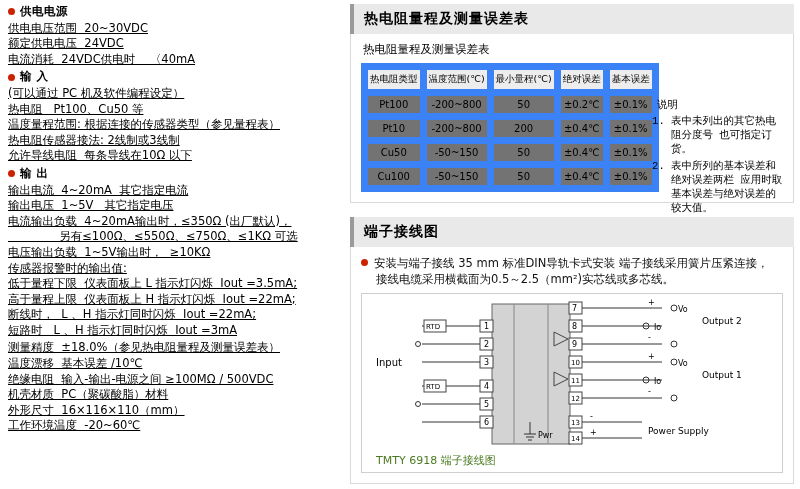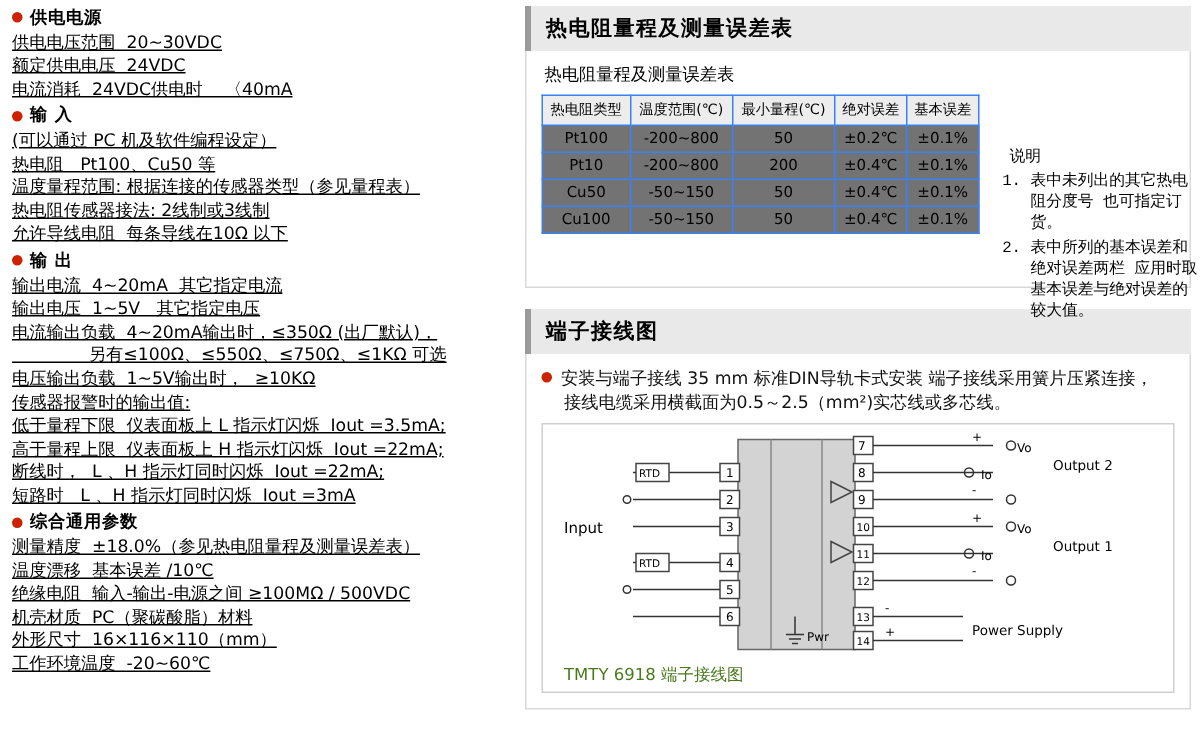--- a/index.html
+++ b/index.html
@@ -46,32 +46,32 @@
     background:#fff;
   }
   .sub-cap{font-size:11.5px;margin:0 0 6px 2px;color:#000;}
 
   table.rt{
     border-collapse:collapse;
     font-size:10px;
     width:292px;
   }
   table.rt th, table.rt td{
-    border:1px solid #3b82f6;
+    border:7px solid #3b82f6;
     padding:3px 2px;
     text-align:center;
     white-space:nowrap;
     color:#000;
     margin-top:15px;
   }
   table.rt th{background:#ededed;font-weight:normal;font-size:9.5px;}
   table.rt td{background:#737373;font-size:10px;}
 
   .notes{
-    position:absolute;left:312px;top:34px;width:128px;
+    position:absolute;left:296px;top:34px;width:128px;
     font-size:10.5px;line-height:14px;color:#000;
   }
   .notes .nh{margin-bottom:3px;}
   .notes ol{margin:0;padding-left:14px;font-family:Liberation Mono, monospace;}
   .notes li{margin-bottom:3px;}
 
   .tbl-wrap{position:relative;min-height:118px;}
 
   
   .term-lead{
@@ -132,24 +132,20 @@
       <div class="line">              另有≤100Ω、≤550Ω、≤750Ω、≤1KΩ 可选</div>
       <div class="line">电压输出负载  1~5V输出时，  ≥10KΩ</div>
       <div class="line">传感器报警时的输出值:</div>
       <div class="line">低于量程下限  仪表面板上 L 指示灯闪烁  Iout =3.5mA;</div>
       <div class="line">高于量程上限  仪表面板上 H 指示灯闪烁  Iout =22mA;</div>
       <div class="line">断线时，  L 、H 指示灯同时闪烁  Iout =22mA;</div>
       <div class="line">短路时   L 、H 指示灯同时闪烁  Iout =3mA</div>
     </div>
 
     <div class="blk">
-      <div class="sec-head">
-        <span class="bullet"></span>
-        <span class="sec-title">综合通用参数</span>
-      </div>
       <div class="line">测量精度  ±18.0%（参见热电阻量程及测量误差表）</div>
       <div class="line">温度漂移  基本误差 /10℃</div>
       <div class="line">绝缘电阻  输入-输出-电源之间 ≥100MΩ / 500VDC</div>
       <div class="line">机壳材质  PC（聚碳酸脂）材料</div>
       <div class="line">外形尺寸  16×116×110（mm）</div>
       <div class="line">工作环境温度  -20~60℃</div>
     </div>
   </div>
 
   <div class="right">

